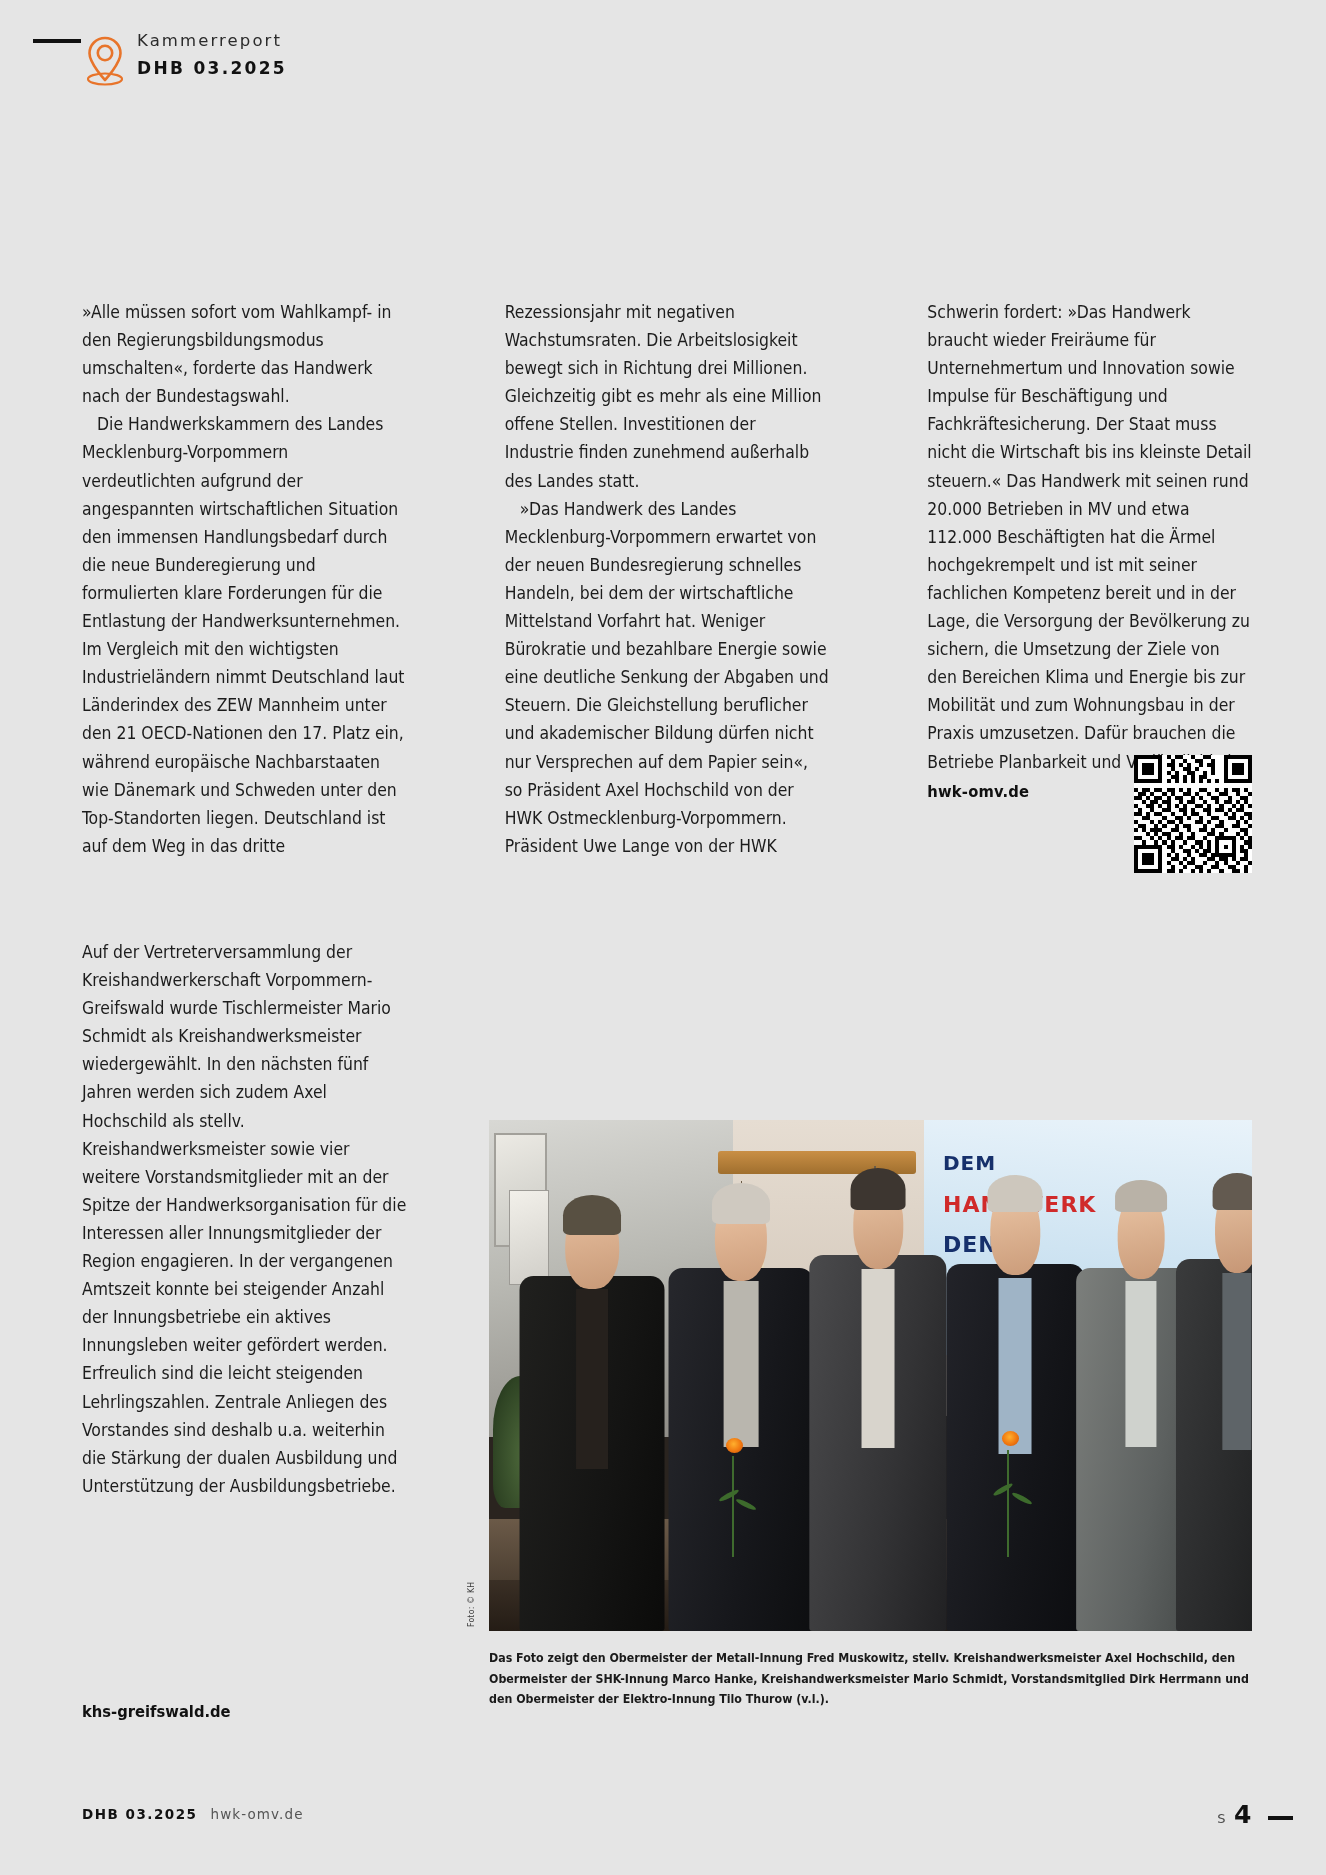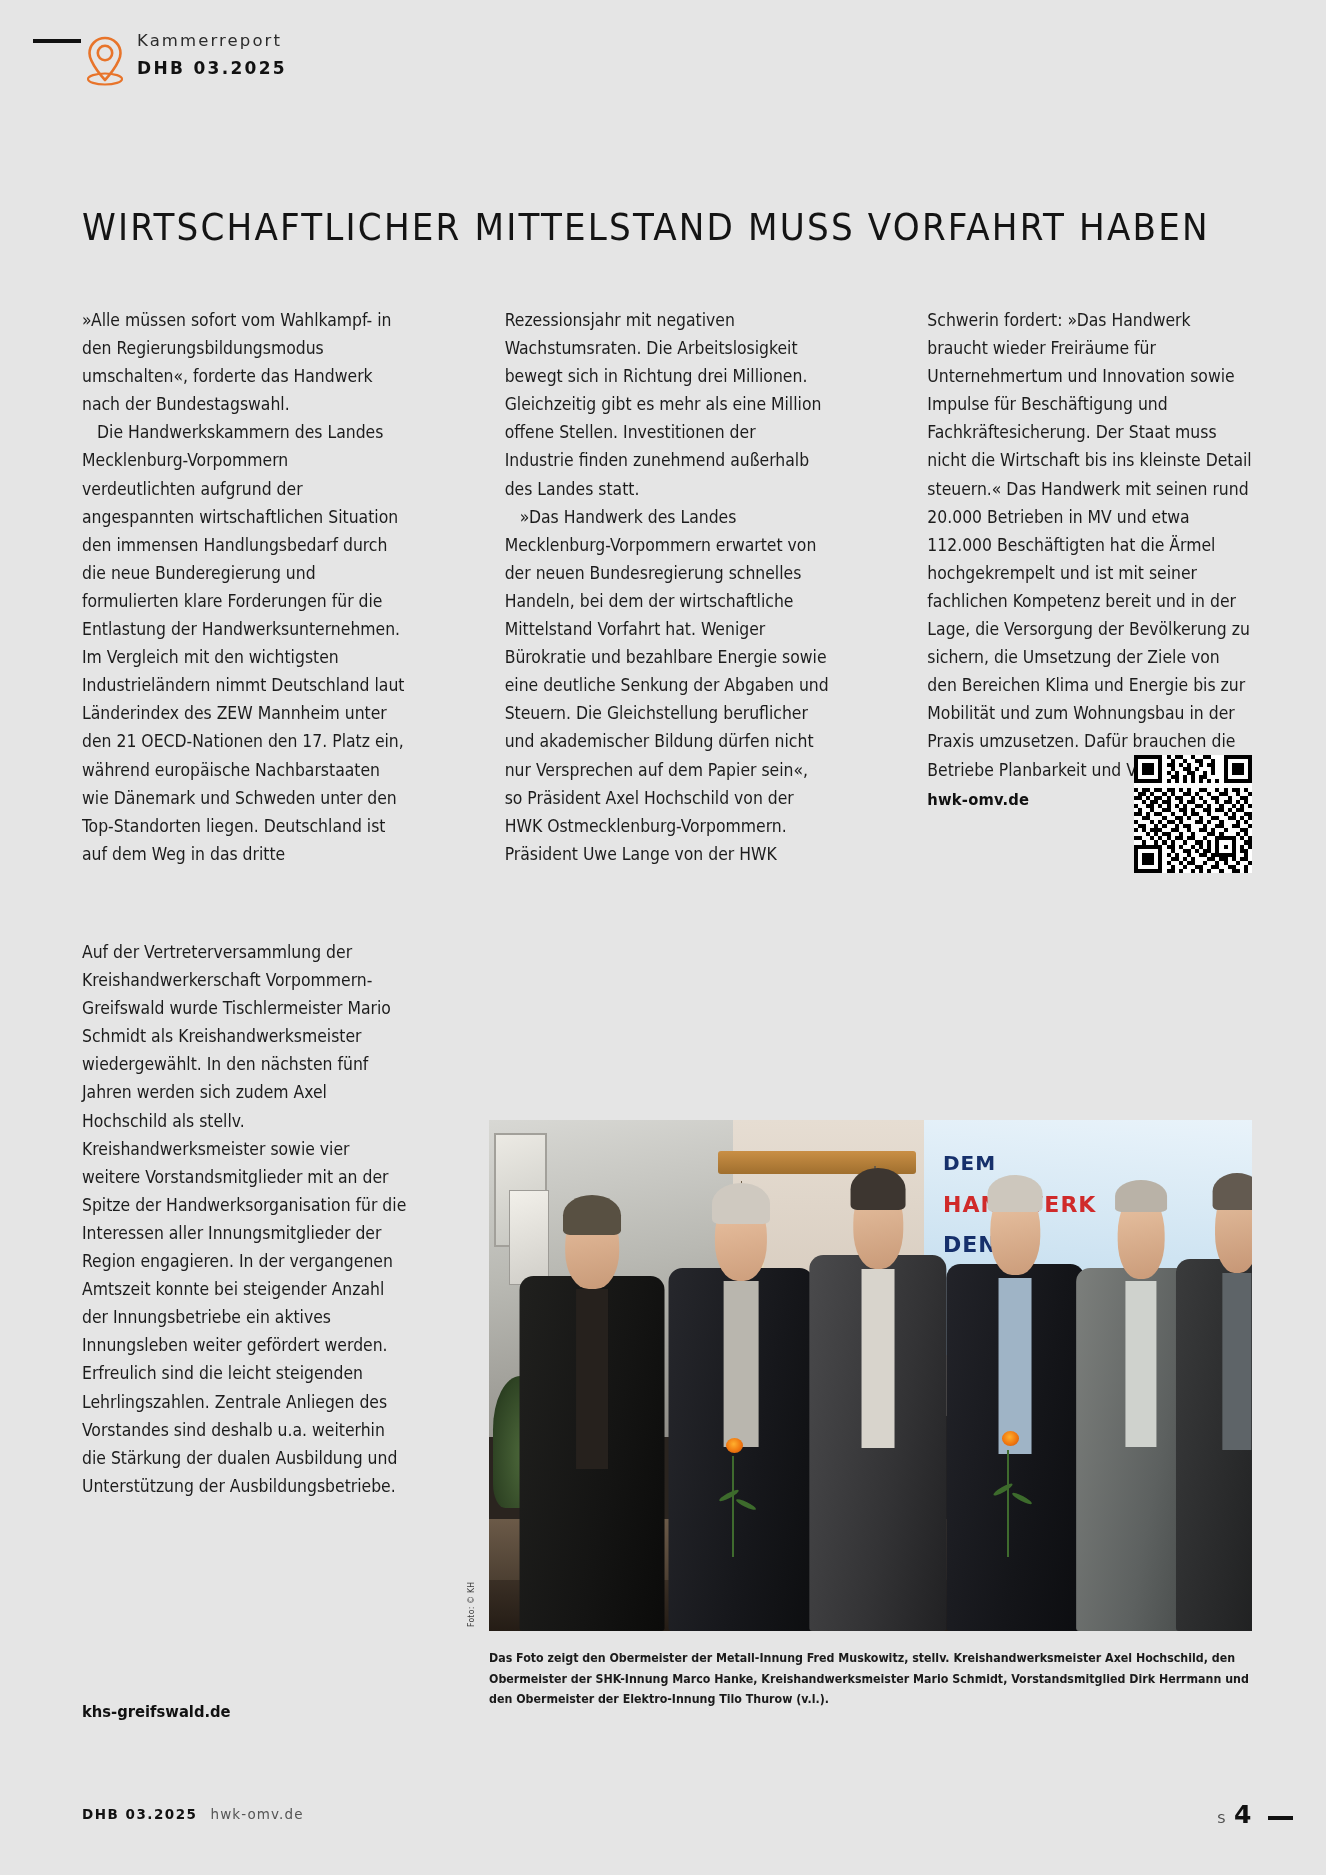--- a/index.html
+++ b/index.html
@@ -97,21 +97,21 @@
     left: 82px;
     top: 832px;
     width: 1180px;
     font-size: 38px;
   }
 
   
   .art1 {
     position: absolute;
     left: 82px;
-    top: 306px;
+    top: 298px;
     width: 1170px;
     display: flex;
     gap: 8px;
     justify-content: center;
   }
 
   .col {
     width: 330px;
     margin-right: 90px;
   }
@@ -425,21 +425,20 @@
         <circle cx="20" cy="21" r="7.2" fill="none" stroke="#E8742A" stroke-width="2.6"></circle>
       </svg>
     </span>
 
     <div class="mast-text">
       <div class="mast-kicker">Kammerreport</div>
       <div class="mast-issue">DHB 03.2025</div>
     </div>
   </div>
 
-  <h1 class="headline headline-1">WIRTSCHAFTLICHER MITTELSTAND MUSS VORFAHRT HABEN</h1>
 
   <div class="art1">
 
     <div class="col">
       <div class="body-text">
         <p>»Alle müssen sofort vom Wahlkampf- in den Regierungsbildungsmodus umschalten«, forderte das Handwerk nach der Bundestagswahl.</p>
         <p class="indent">Die Handwerkskammern des Landes Mecklenburg-Vorpommern verdeutlichten aufgrund der angespannten wirtschaftlichen Situation den immensen Handlungsbedarf durch die neue Bunderegierung und formulierten klare Forderungen für die Entlastung der Handwerksunternehmen. Im Vergleich mit den wichtigsten Industrieländern nimmt Deutschland laut Länderindex des ZEW Mannheim unter den 21 OECD-Nationen den 17. Platz ein, während europäische Nachbarstaaten wie Dänemark und Schweden unter den Top-Standorten liegen. Deutschland ist auf dem Weg in das dritte</p>
       </div>
     </div>
 

